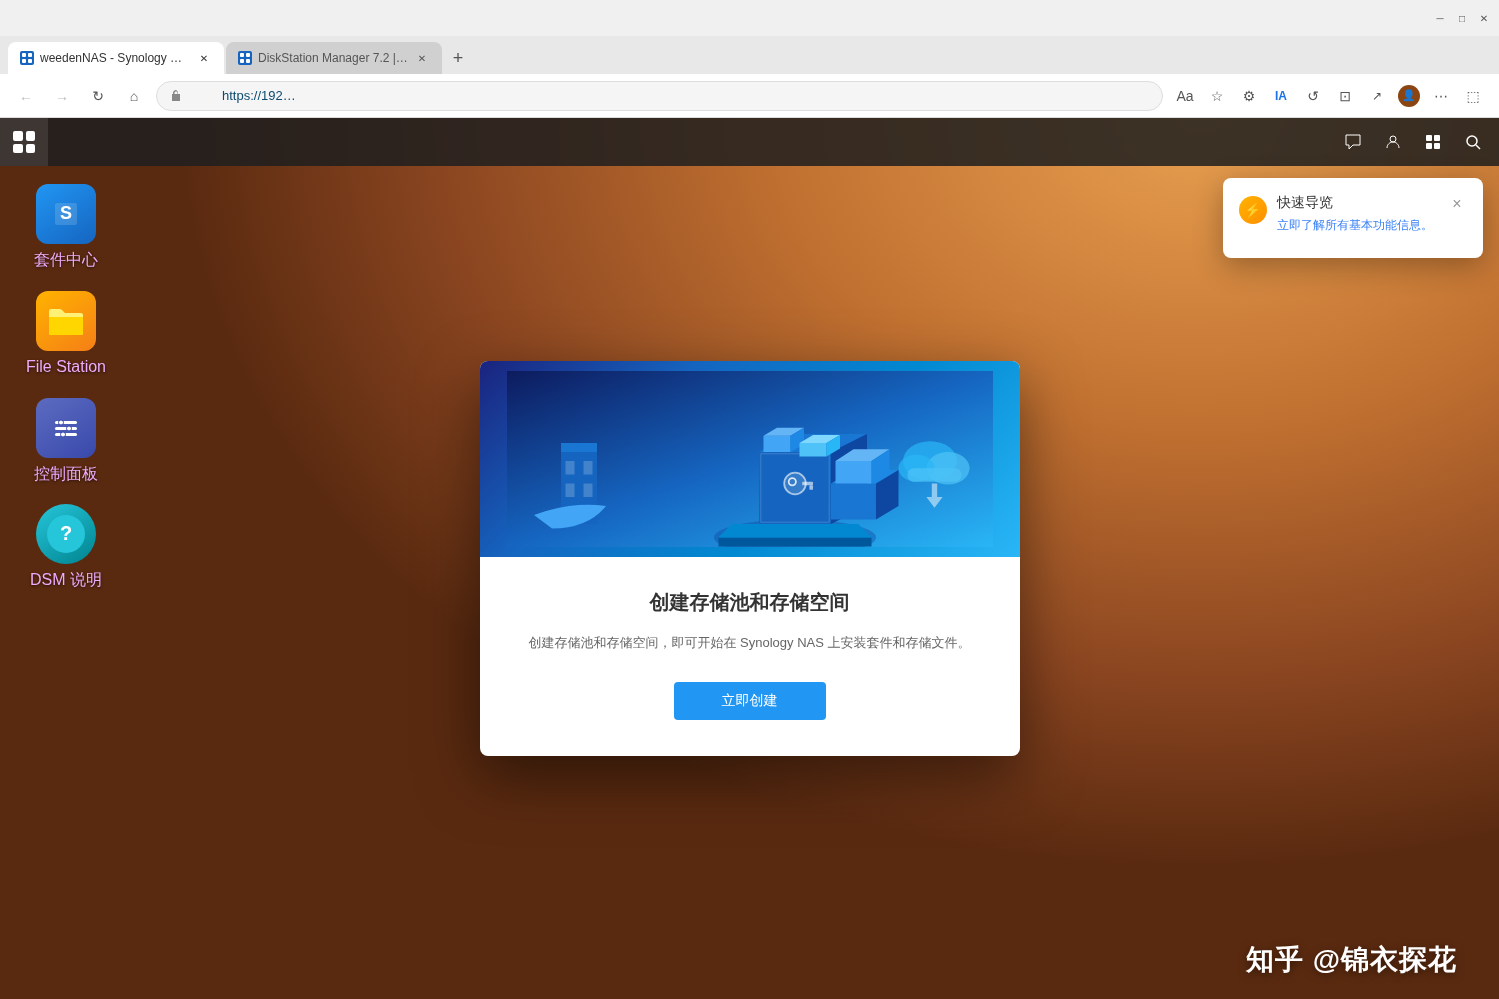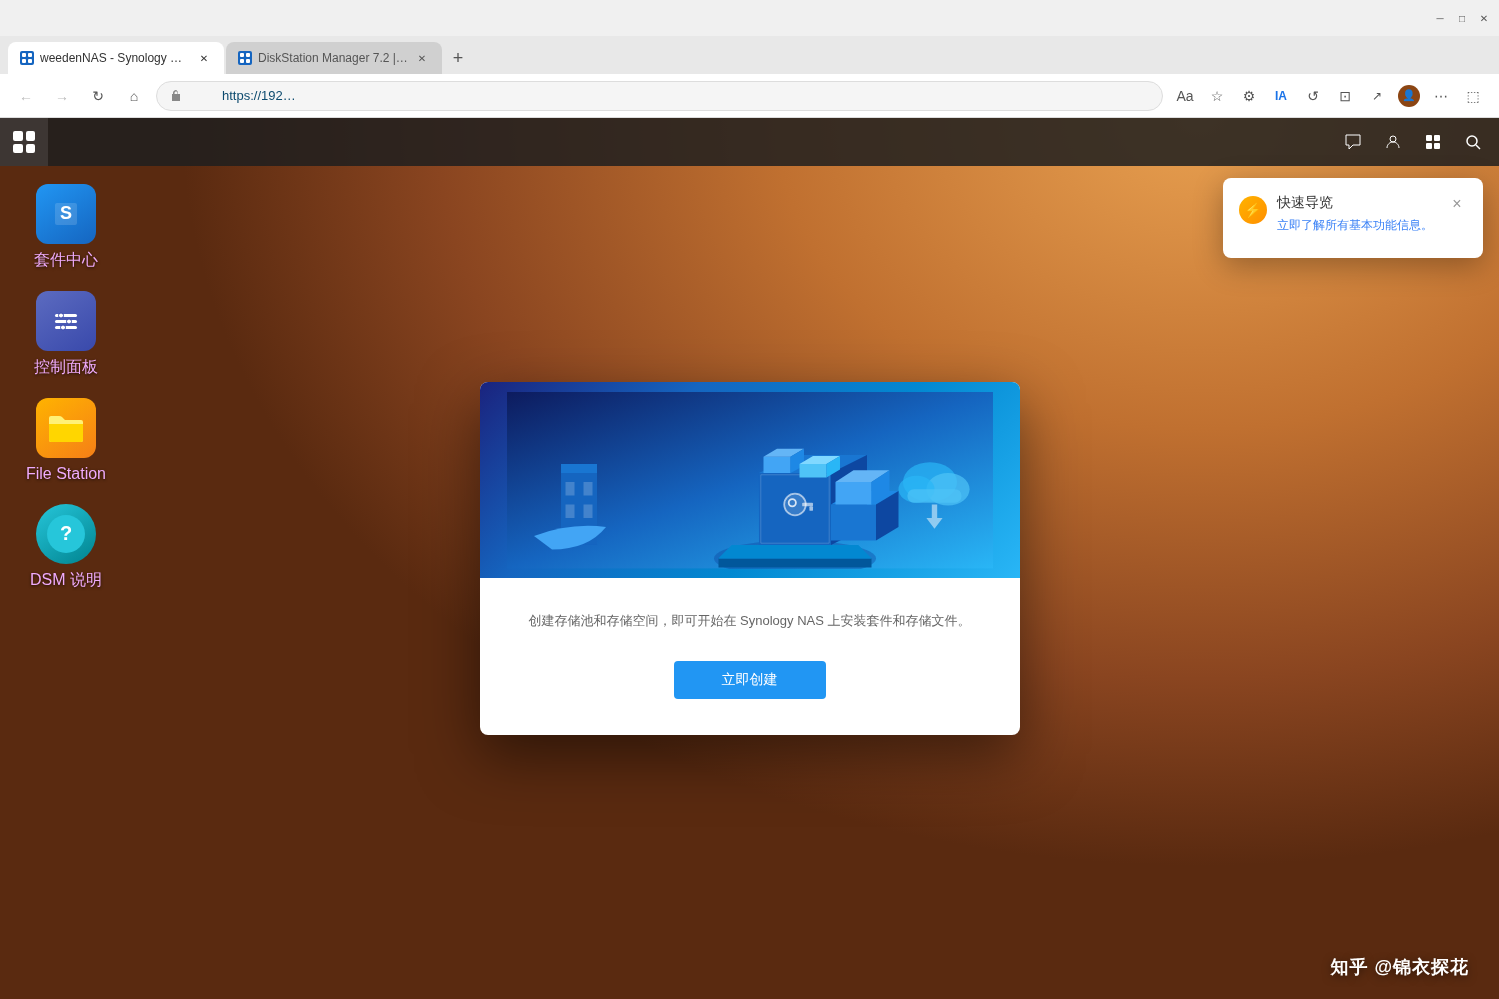--- a/index.html
+++ b/index.html
@@ -442,23 +442,23 @@
       font-size: 13px;
       cursor: pointer;
       margin-top: 12px;
       float: right;
     }
 
     
     .watermark {
       position: absolute;
       bottom: 20px;
-      right: 30px;
+      right: 42px;
       color: white;
-      font-size: 18px;
+      font-size: 28px;
       font-weight: 700;
       text-shadow: 0 2px 8px rgba(0,0,0,0.5);
       z-index: 5;
       letter-spacing: 1px;
       text-align: center;
     }
 
     
     .illustration-svg {
       width: 90%;
@@ -589,41 +589,41 @@
           <svg width="38" height="38" viewBox="0 0 38 38">
 
             <path d="M10 8 Q8 8 8 10 L8 28 Q8 30 10 30 L28 30 Q30 30 30 28 L30 10 Q30 8 28 8 Z" fill="rgba(255,255,255,0.15)"></path>
             <text x="19" y="24" text-anchor="middle" fill="white" font-size="18" font-weight="bold" font-family="Arial">S</text>
           </svg>
         </div>
         <span class="icon-label">套件中心</span>
       </div>
 
       <div class="desktop-icon">
+        <div class="icon-img icon-file">
+          <svg width="42" height="36" viewBox="0 0 42 36">
+            <path d="M4 8 L4 30 Q4 32 6 32 L36 32 Q38 32 38 30 L38 12 Q38 10 36 10 L20 10 L17 7 Q16 6 14 6 L6 6 Q4 6 4 8Z" fill="#FFF176"></path>
+            <path d="M4 14 L38 14 L38 30 Q38 32 36 32 L6 32 Q4 32 4 30 Z" fill="#FFD600"></path>
+          </svg>
+        </div>
+        <span class="icon-label">File Station</span>
+      </div>
+
+      <div class="desktop-icon">
         <div class="icon-img icon-ctrl">
           <svg width="38" height="38" viewBox="0 0 38 38">
             <rect x="8" y="12" width="22" height="3" rx="1.5" fill="white"></rect>
             <rect x="8" y="18" width="22" height="3" rx="1.5" fill="white"></rect>
             <rect x="8" y="24" width="22" height="3" rx="1.5" fill="white"></rect>
             <circle cx="14" cy="13.5" r="2.5" fill="white" stroke="#3949AB" stroke-width="1"></circle>
             <circle cx="22" cy="19.5" r="2.5" fill="white" stroke="#3949AB" stroke-width="1"></circle>
             <circle cx="16" cy="25.5" r="2.5" fill="white" stroke="#3949AB" stroke-width="1"></circle>
           </svg>
         </div>
         <span class="icon-label">控制面板</span>
-      </div>
-
-      <div class="desktop-icon">
-        <div class="icon-img icon-file">
-          <svg width="42" height="36" viewBox="0 0 42 36">
-            <path d="M4 8 L4 30 Q4 32 6 32 L36 32 Q38 32 38 30 L38 12 Q38 10 36 10 L20 10 L17 7 Q16 6 14 6 L6 6 Q4 6 4 8Z" fill="#FFF176"></path>
-            <path d="M4 14 L38 14 L38 30 Q38 32 36 32 L6 32 Q4 32 4 30 Z" fill="#FFD600"></path>
-          </svg>
-        </div>
-        <span class="icon-label">File Station</span>
       </div>
 
       <div class="desktop-icon">
         <div class="icon-img icon-help">
           <svg width="38" height="38" viewBox="0 0 38 38">
             <circle cx="19" cy="19" r="19" fill="#26C6DA"></circle>
             <text x="19" y="25" text-anchor="middle" fill="white" font-size="20" font-weight="bold" font-family="Arial">?</text>
           </svg>
         </div>
         <span class="icon-label">DSM 说明</span>
@@ -710,20 +710,21 @@
               <path d="M50 70 L75 55 L75 95 L50 110 Z" fill="#0D47A1"></path>
 
               <path d="M5 45 L45 45 L45 70 L5 70 Z" fill="#42A5F5"></path>
               <path d="M5 45 L25 32 L65 32 L45 45 Z" fill="#64B5F6"></path>
               <path d="M45 45 L65 32 L65 57 L45 70 Z" fill="#1E88E5"></path>
             </g>
           </svg>
         </div>
 
         <div class="modal-body">
+          <div class="modal-title">创建存储池和存储空间</div>
           <div class="modal-desc">创建存储池和存储空间，即可开始在 Synology NAS 上安装套件和存储文件。</div>
           <button class="modal-btn">立即创建</button>
         </div>
       </div>
     </div>
 
     <div class="quick-tour">
       <div class="quick-tour-header">
         <div class="tour-icon">⚡</div>
         <div class="quick-tour-content">

